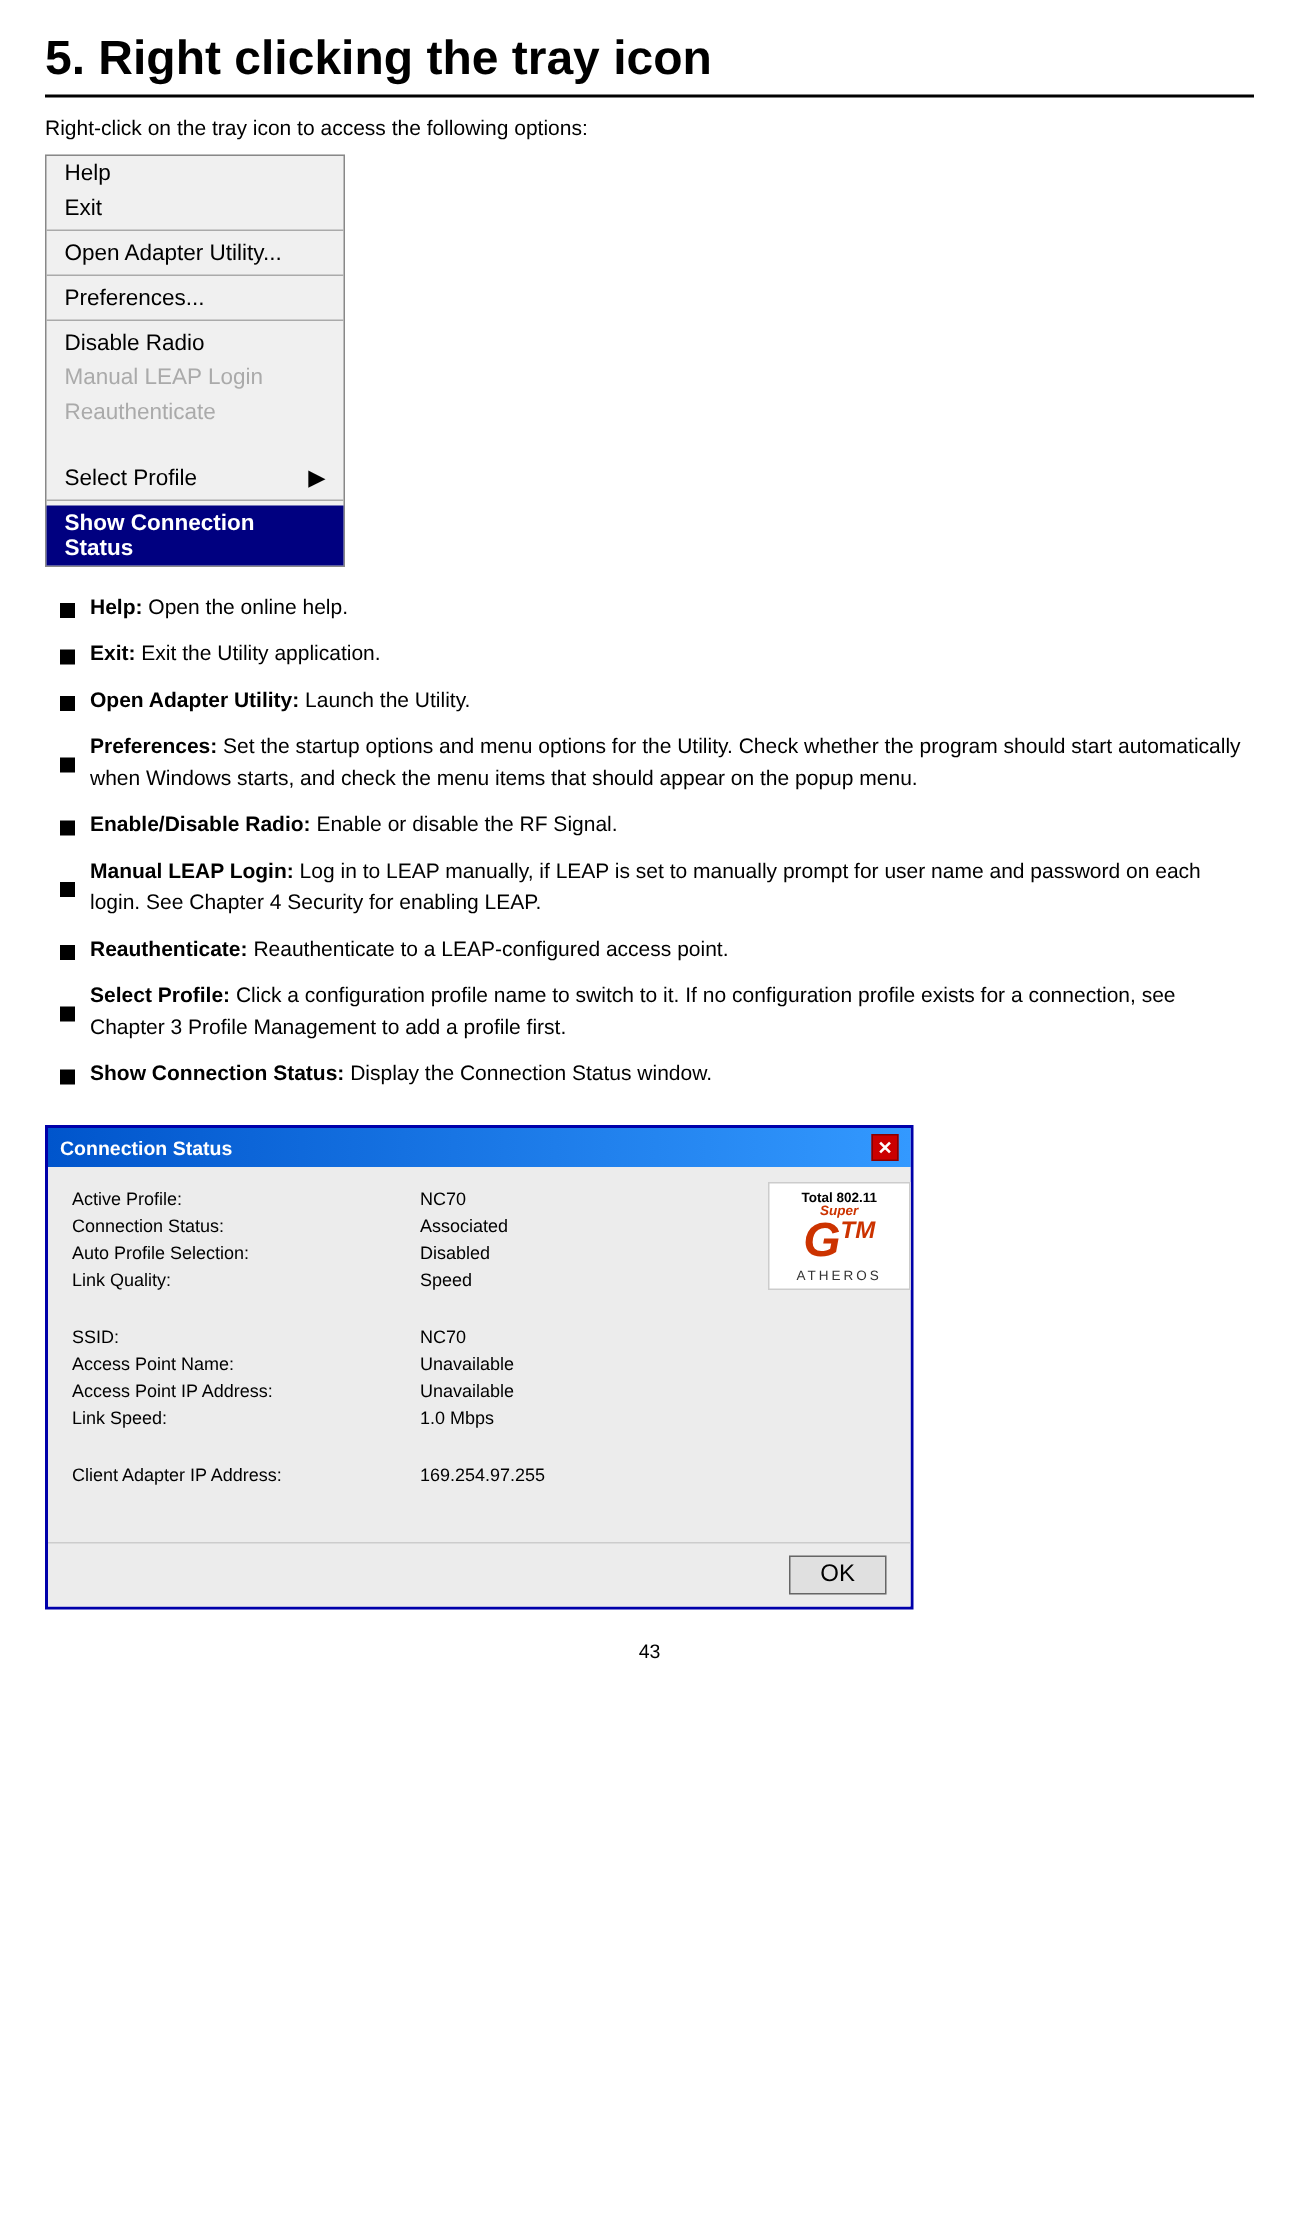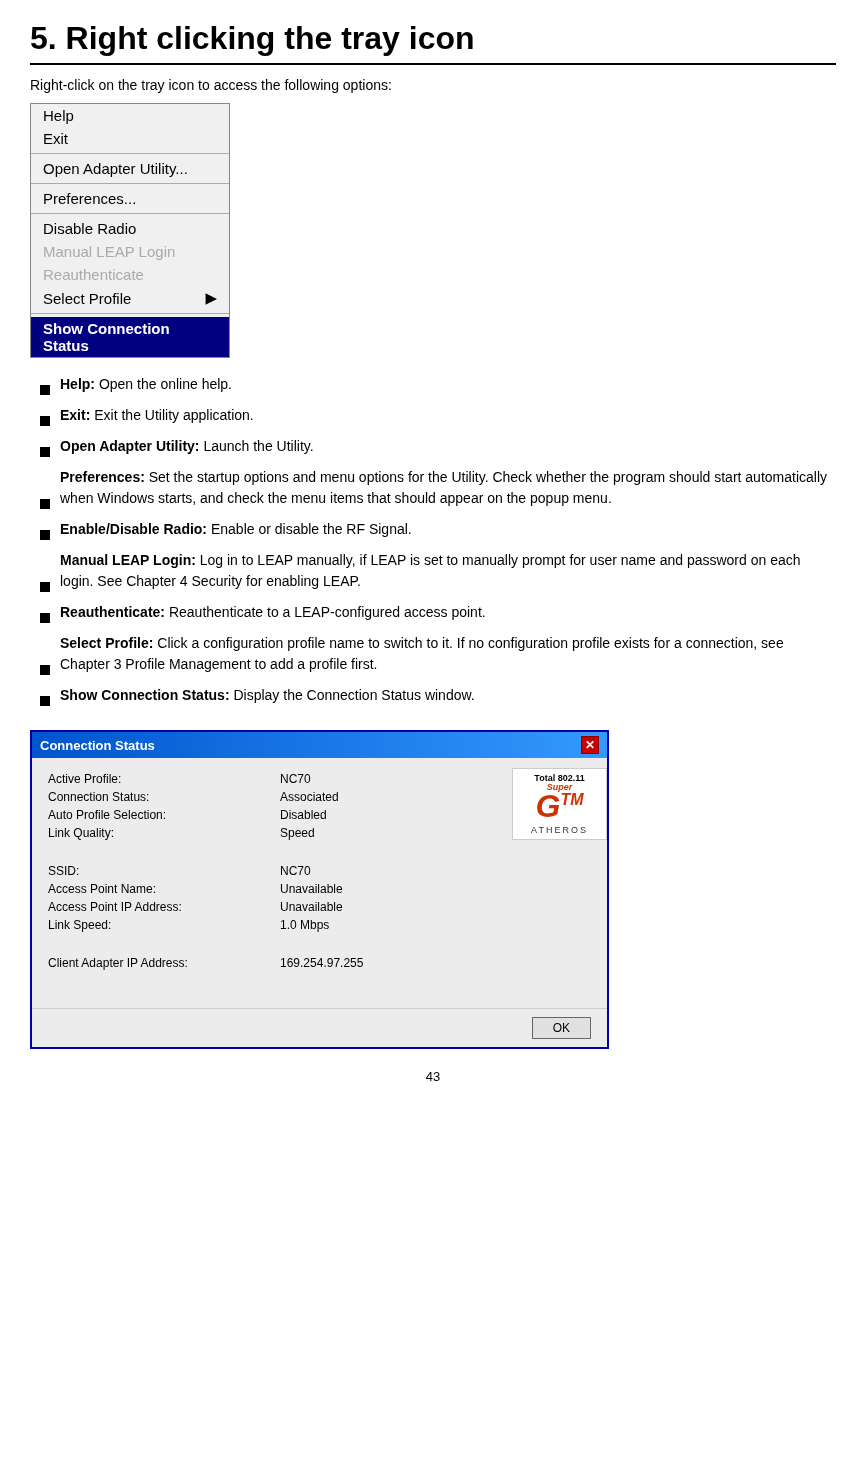--- a/index.html
+++ b/index.html
@@ -54,30 +54,31 @@
     .context-menu-item.highlighted {
       background: #000080;
       color: #fff;
       font-weight: bold;
     }
 
     .context-menu-item.has-arrow {
       display: flex;
       justify-content: space-between;
       align-items: center;
+      margin-top: 20px;
     }
 
     .bullet-list {
       list-style: none;
       margin-left: 10px;
     }
 
     .bullet-list li {
       display: flex;
-      align-items: flex-end;
+      align-items: center;
       margin-bottom: 10px;
       font-size: 14px;
       line-height: 1.5;
     }
 
     .bullet-square {
       display: inline-block;
       width: 10px;
       height: 10px;
       background: #000;
@@ -157,21 +158,21 @@
       background: #ececec;
       display: flex;
       justify-content: flex-end;
       border-top: 1px solid #ccc;
     }
 
     .ok-button {
       background: #e0e0e0;
       border: 1px solid #666;
       padding: 3px 20px;
-      font-size: 12px;
+      font-size: 16px;
       cursor: pointer;
     }
 
     .dialog-content-area {
       padding: 14px 16px;
       background: #ececec;
       position: relative;
     }
 
     .page-number {

